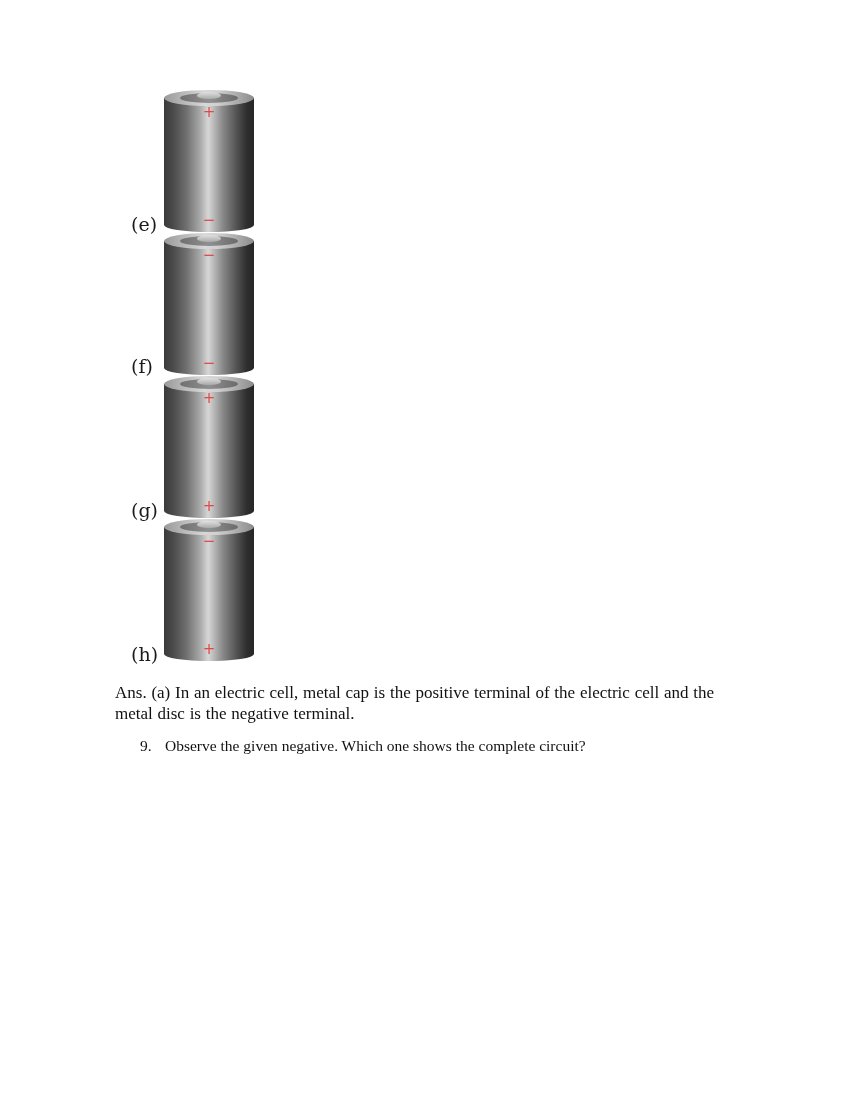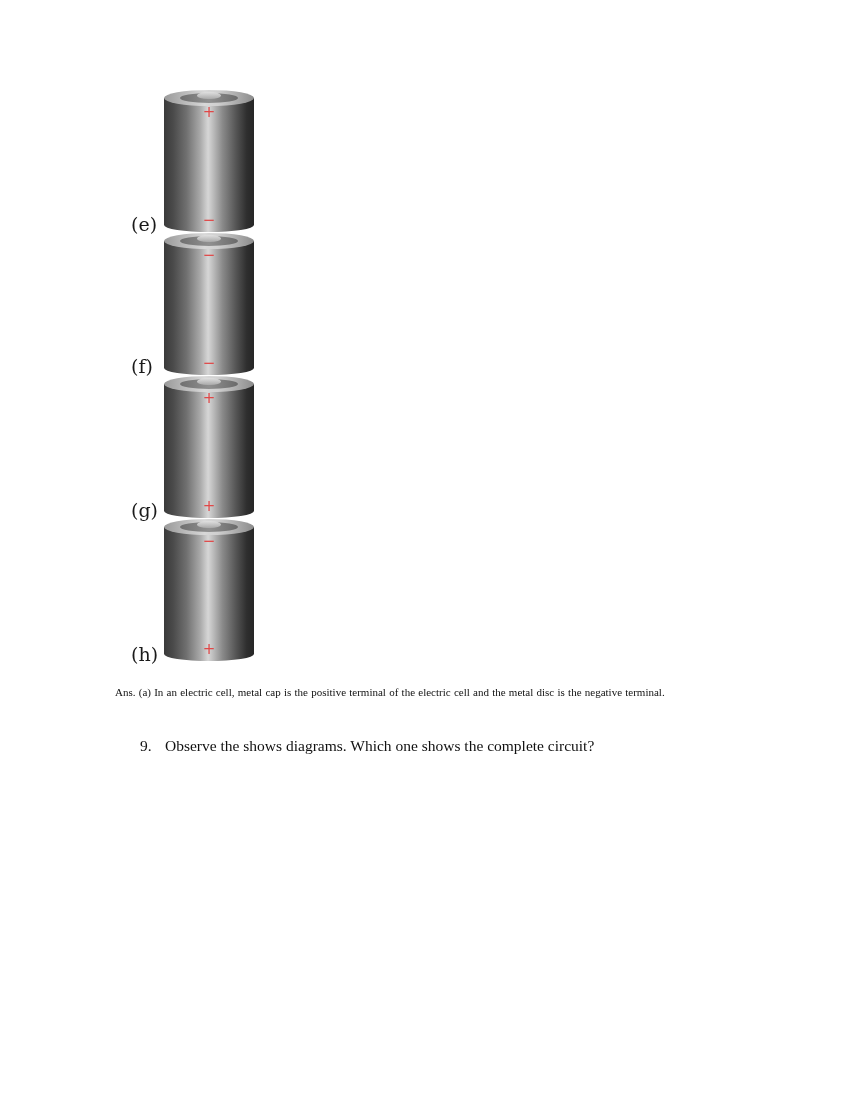--- a/index.html
+++ b/index.html
@@ -37,21 +37,21 @@
   .sign.top { top: 15px; }
   .sign.bottom { bottom: 4px; }
 
   .label {
     position: absolute; left: 131px; font-family: "DejaVu Serif", serif;
     font-size: 19px; color: #1a1a1a;
   }
 
   .answer {
     position: absolute; left: 115px; top: 682px; width: 600px;
-    font-size: 11px; line-height: 21px; word-spacing: 0.5px;
+    font-size: 17px; line-height: 21px; word-spacing: 0.5px;
   }
   .question {
     position: absolute; left: 140px; top: 735px; font-size: 15.5px; line-height: 21px;
   }
   .question .num { display: inline-block; width: 25px; }
 </style>
 </head>
 <body>
 
 <div class="cell" style="top:90px;">
@@ -94,14 +94,14 @@
     <div class="nub"></div>
   </div>
   <div class="sign top">−</div>
   <div class="sign bottom">+</div>
 </div>
 <div class="label" style="top:643px;">(h)</div>
 
 <div class="answer">Ans. (a) In an electric cell, metal cap is the positive terminal of the electric cell and the metal disc is the negative terminal.</div>
 
 <div class="question">
-  <span class="num">9.</span><span>Observe the shows diagrams. Which one shows the complete circuit?</span>
+  <span class="num">9.</span><span>Observe the given negative. Which one shows the complete circuit?</span>
 </div>
 
 </body></html>

